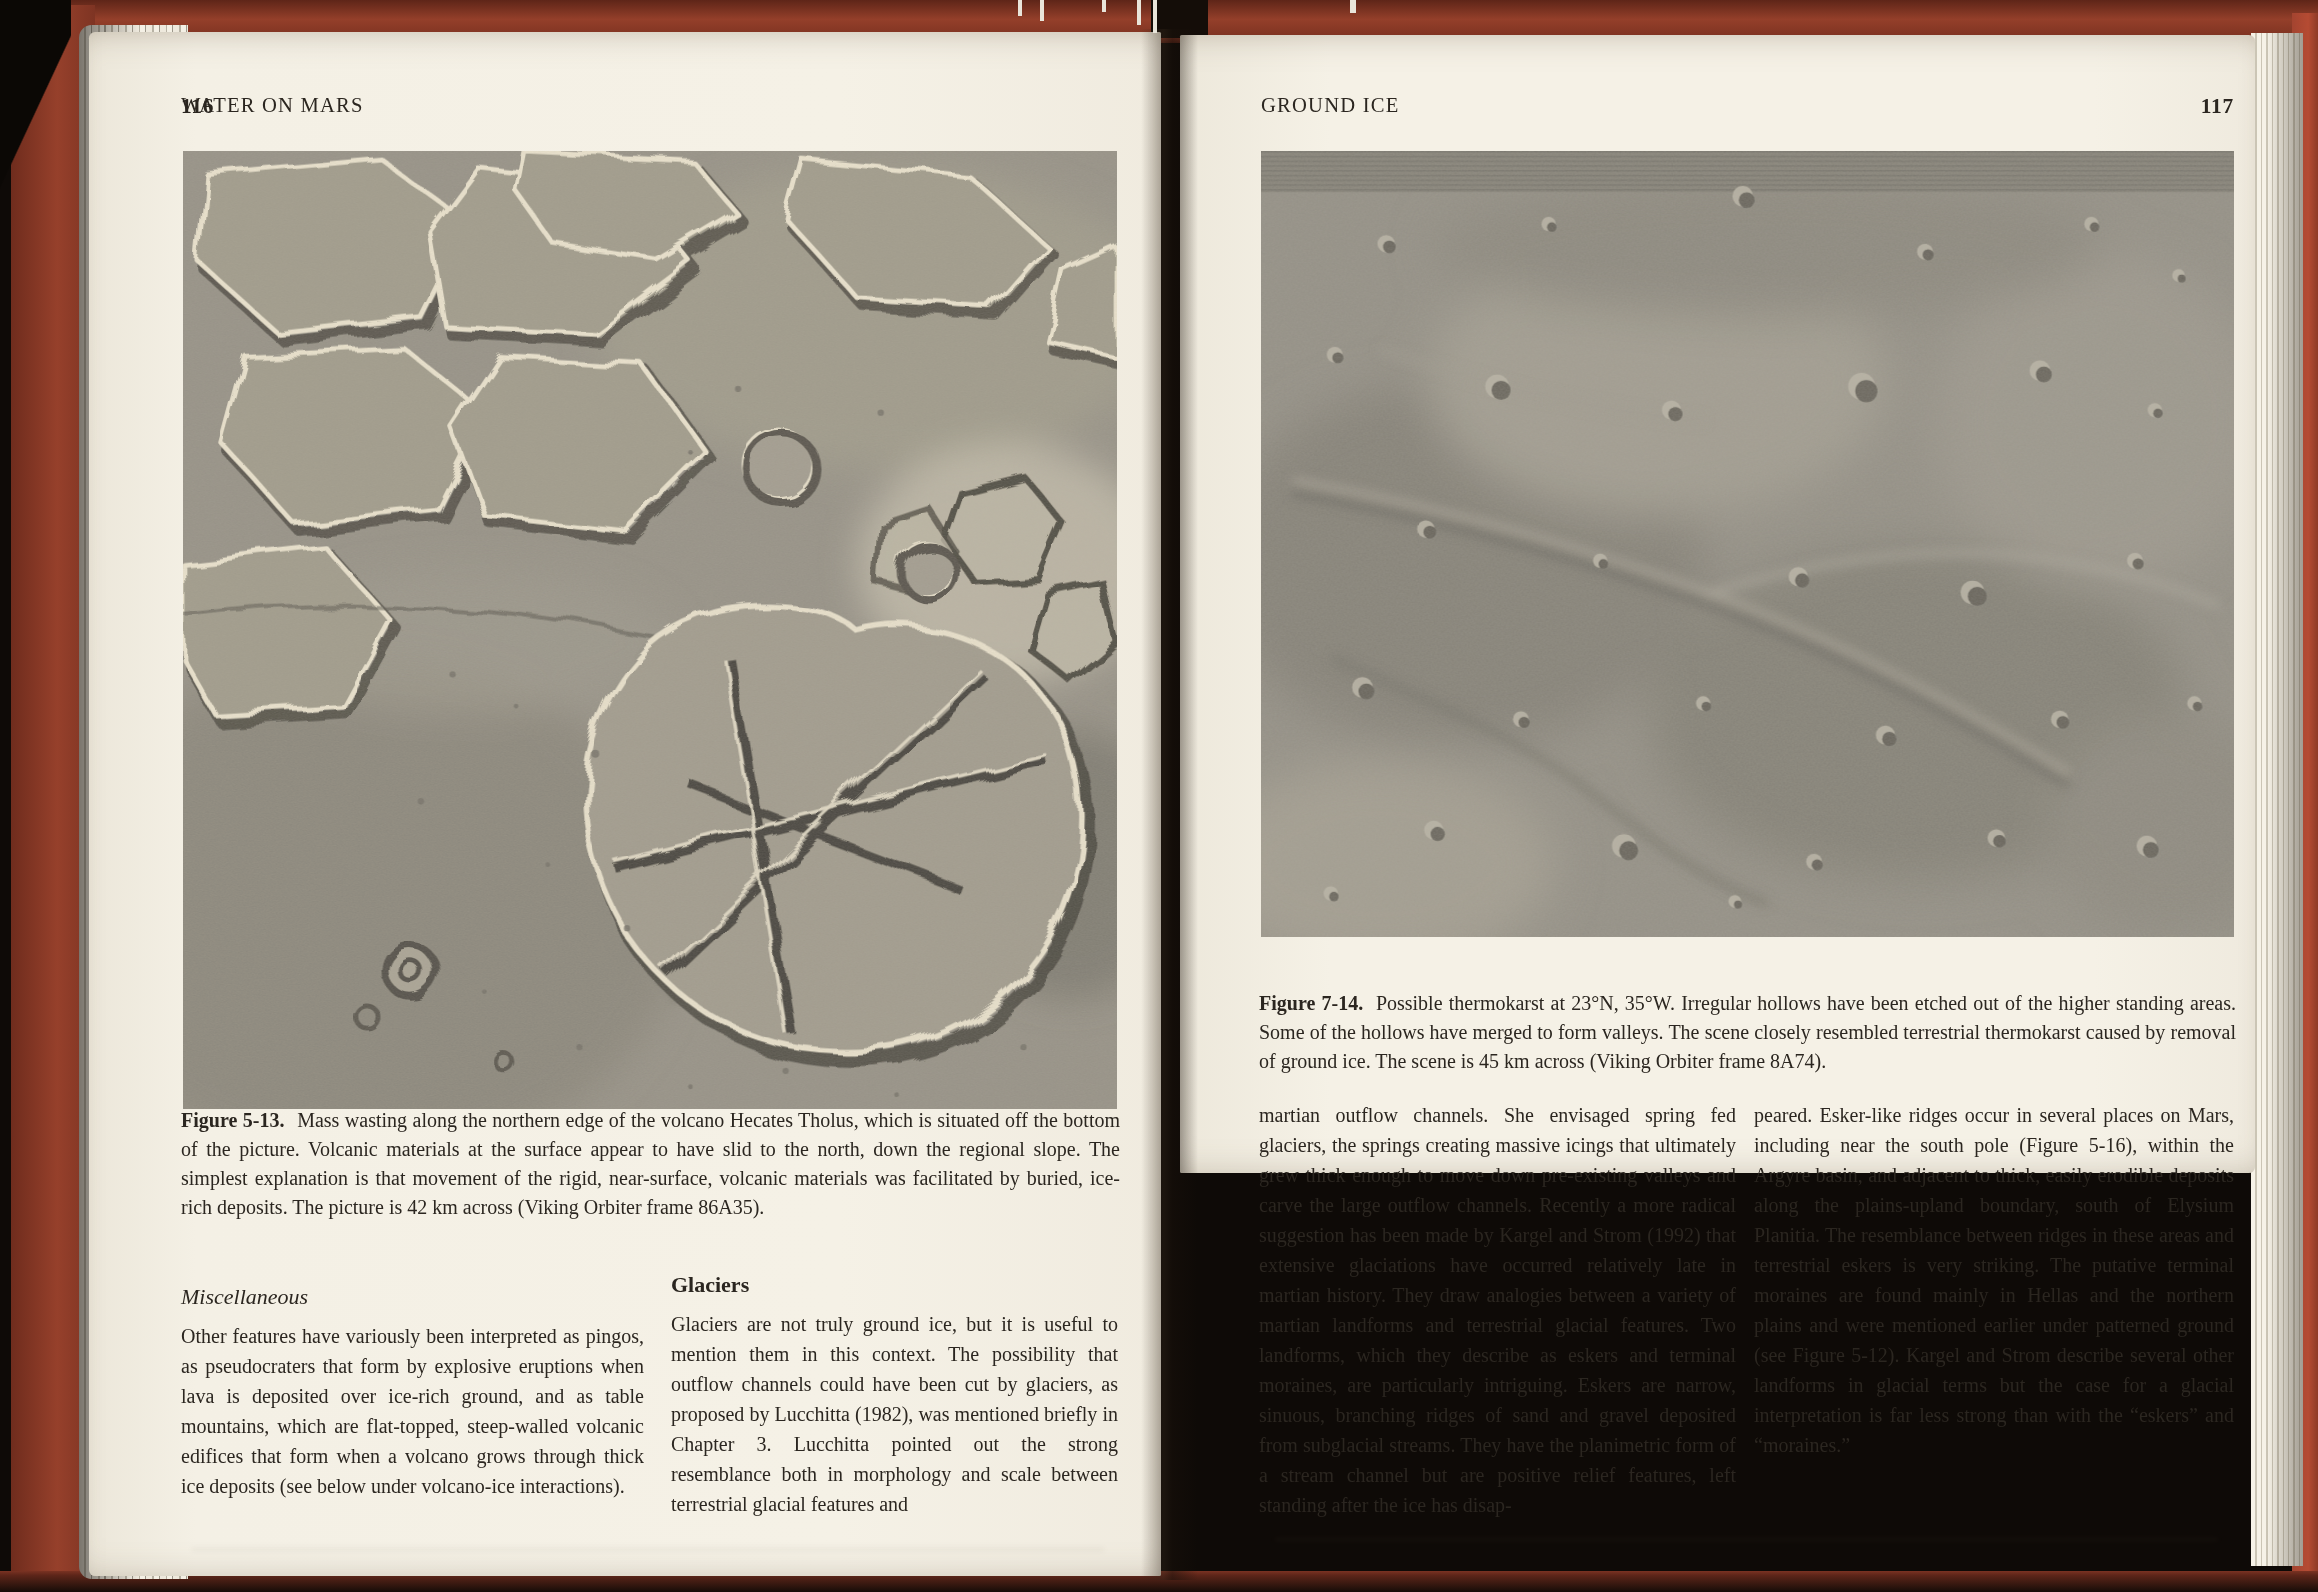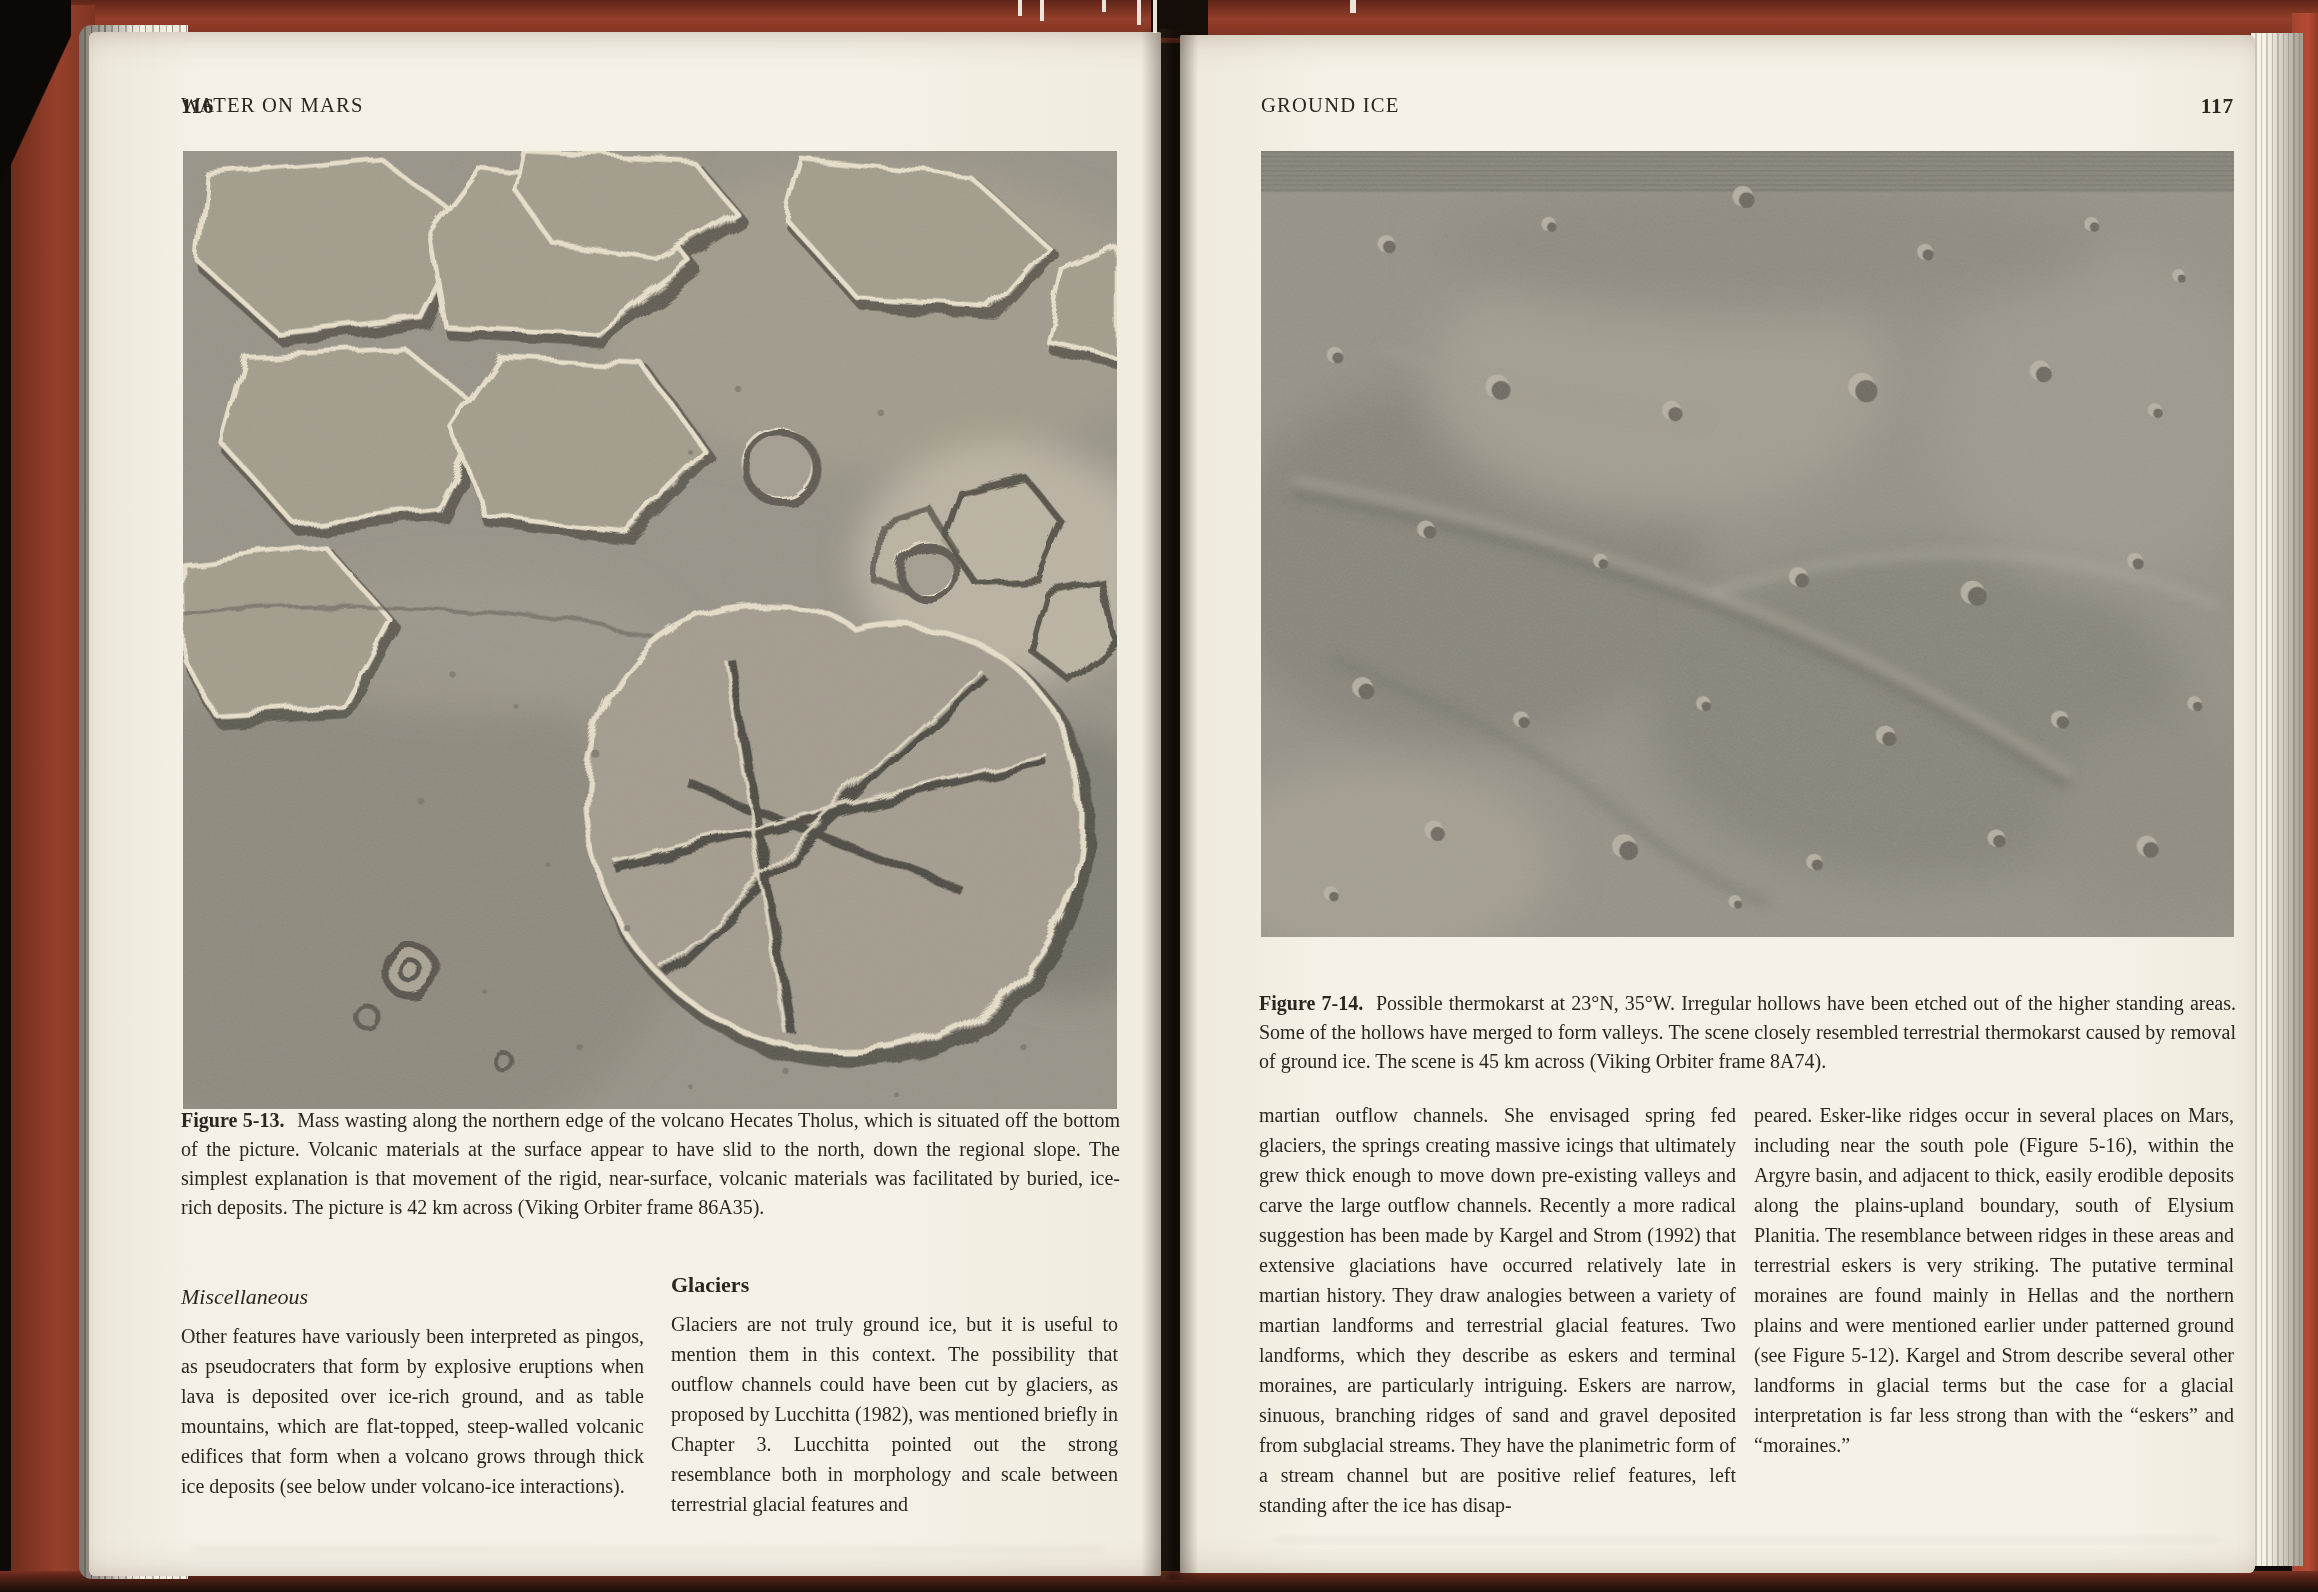--- a/index.html
+++ b/index.html
@@ -25,21 +25,21 @@
         repeating-linear-gradient(90deg,#eee9dd 0 5.5px,#b7b2a4 5.5px 7.1px,#f4f0e5 7.1px 12px,#9c978b 12px 13.5px);}
   .stack-right{position:absolute;left:2251px;top:33px;width:52px;height:1533px;
       background:
         linear-gradient(90deg,rgba(60,52,42,0) 30%,rgba(60,52,42,.45)),
         repeating-linear-gradient(90deg,#f6f2e7 0 4px,#cbc5b5 4px 5.5px);}
   
   .page{position:absolute;background:#f3efe4;z-index:2;}
   .page-left{left:89px;top:32px;width:1072px;height:1544px;border-radius:6.3px 1.6px 1.6px 6.3px;
      background:linear-gradient(90deg,#ece7da 0%,#f4f0e5 10%,#f5f1e6 70%,#f0ebdf 100%);
      box-shadow:inset 0 20.6px 36px -27px rgba(110,92,70,.5),inset 0 -20.6px 36px -27px rgba(110,92,70,.4);}
-  .page-right{left:1180px;top:35px;width:1075px;height:1538px;border-radius:1.6px 6.3px 6.3px 1.6px;
+  .page-right{left:1180px;top:35px;width:1075px;height:1138px;border-radius:1.6px 6.3px 6.3px 1.6px;
      background:linear-gradient(90deg,#ede8db 0%,#f5f1e6 14%,#f5f1e6 85%,#efead e 100%);
      background:linear-gradient(90deg,#ede8db 0%,#f5f1e6 14%,#f5f1e6 85%,#efeade 100%);
      box-shadow:inset 0 20.6px 36px -27px rgba(110,92,70,.5),inset 0 -20.6px 36px -27px rgba(110,92,70,.4);}
   .gutter{position:absolute;left:1141px;top:28.5px;width:57px;height:1551px;z-index:3;
      background:linear-gradient(90deg,rgba(40,30,22,0),rgba(50,38,26,.38) 40%,rgba(24,16,10,.5) 55%,rgba(40,30,22,0));}
   
   .pagenum{position:absolute;font-weight:bold;font-size:21.4px;letter-spacing:0.8px;}
   .running-head{position:absolute;font-size:20.6px;letter-spacing:1.2px;text-align:left;}
   .body-text{font-size:20px;line-height:30px;text-align:justify;margin:0;}
   .sec-head{font-size:22px;margin:0 0 11px 0;font-weight:normal;}

